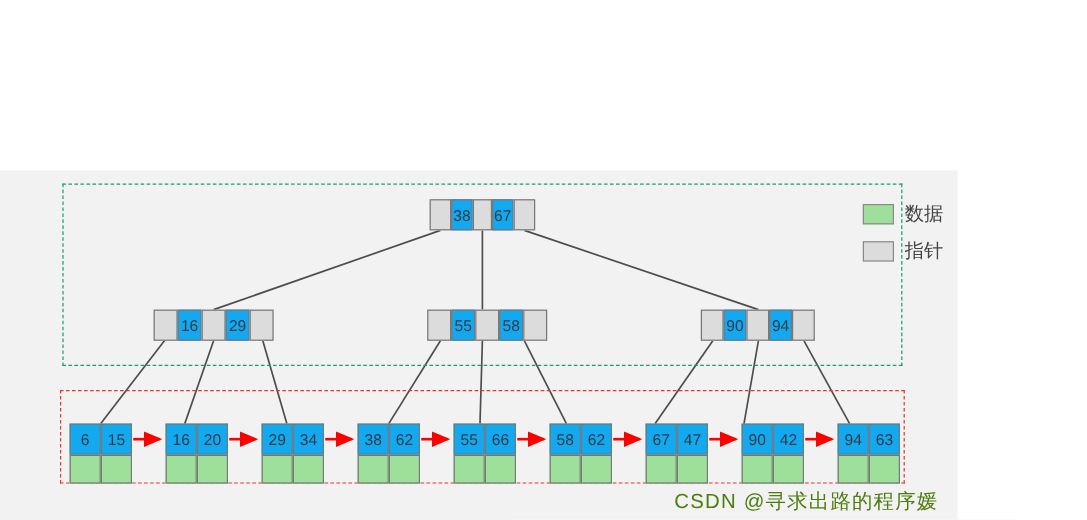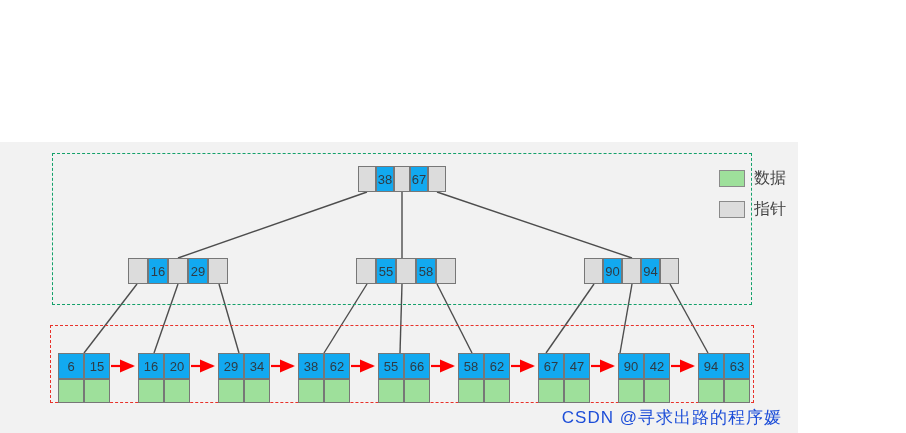--- a/index.html
+++ b/index.html
@@ -63,21 +63,21 @@
   
   .legend{position:absolute;right:12px;top:26px;}
   .legend-row{display:flex;align-items:center;margin-bottom:10px;}
   .legend-swatch{width:26px;height:17px;border:1px solid #8a8a8a;box-sizing:border-box;margin-right:9px;}
   .legend-swatch.data{background:#9ee09b;}
   .legend-swatch.ptr{background:#dcdcdc;}
   .legend-label{font-size:16px;color:#444;}
 
   .watermark{
     position:absolute;right:16px;bottom:4px;
-    font-size:17px;color:#1d4ed8;letter-spacing:1px;
+    font-size:17px;color:#4d7c0f;letter-spacing:1px;
     white-space:nowrap;
   }
 </style>
 </head>
 <body>
 
 <div class="article">
 
 
 </div>

